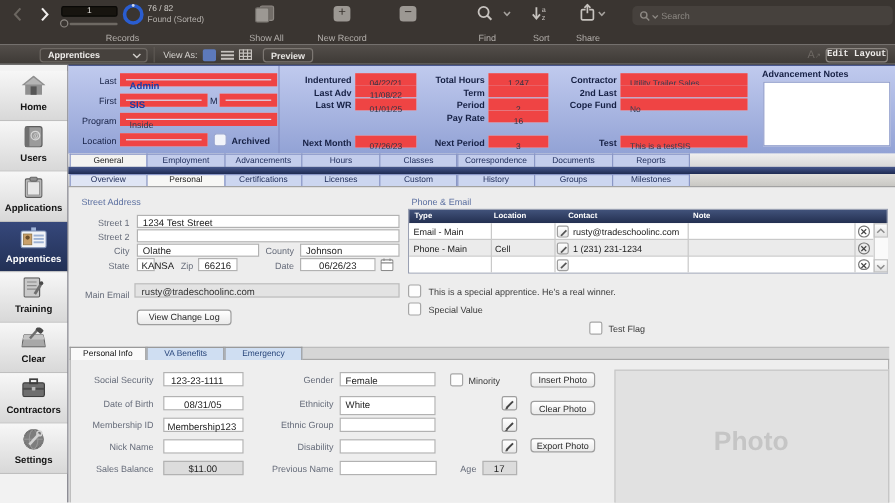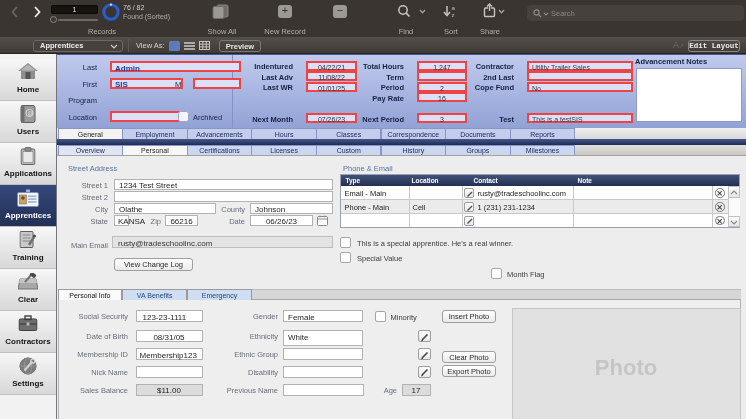--- a/index.html
+++ b/index.html
@@ -10,21 +10,21 @@
   .tlabel{position:absolute;top:26.5px;font-size:7.5px;color:#b3afab;white-space:nowrap;transform:translateX(-50%);}
   .lbar{left:0;top:37px;width:746px;height:17px;background:linear-gradient(#544f4b,#3e3a36);border-bottom:1px solid #262422;}
   .sidebar{left:0;top:54px;width:57px;height:365px;background:#f2f2f2;border-right:1px solid #74747e;}
   .sitem{position:absolute;left:0;width:56px;height:42px;background:linear-gradient(#f7f7f7,#d8d8d8);border-bottom:1px solid #bfbfbf;}
   .sitem.active{background:linear-gradient(#36487b,#223055);}
   .slab{position:absolute;top:26px;width:100%;text-align:center;font-size:8px;font-weight:bold;color:#141414;}
   .sitem.active .slab{color:#fff;}
   .sicon{position:absolute;left:50%;top:4px;transform:translateX(-50%);}
   .bluehdr{left:57px;top:54px;width:689px;height:74px;background:linear-gradient(#c0caee,#92a2d5);}
   .hlbl{position:absolute;font-size:7.5px;font-weight:bold;color:#162044;text-align:right;white-space:nowrap;}
-  .hfld{position:absolute;background:#dae1f6;border:2px solid #ef4444;font-size:7.5px;color:#333c52;margin-left:10px;}
+  .hfld{position:absolute;background:#dae1f6;border:5px solid #ef4444;font-size:7.5px;color:#333c52;}
   .hval{padding:1px 0 0 3px;white-space:nowrap;overflow:hidden;}
   .cval{padding-top:1px;text-align:center;font-size:7px;color:#2d3345;}
   .trow1{left:57px;top:128px;width:689px;height:10.5px;background:linear-gradient(#efefef,#d8d8d8);}
   .trow2{left:57px;top:144.5px;width:689px;height:10.5px;background:linear-gradient(#e0dfdb,#c9c8c4);}
   .tab{position:absolute;top:0;height:10.5px;width:65.6px;font-size:7px;color:#1c2a58;text-align:center;padding-top:1.5px;border:1px solid #8a97c6;border-bottom:none;background:#c3cdec;white-space:nowrap;overflow:hidden;}
   .tab.on{background:#f3f3f1;color:#1c1c1c;}
   .navybar{left:57px;top:138.5px;width:689px;height:6px;background:linear-gradient(#46578c,#1e2b52);}
   .sect{position:absolute;font-size:7.5px;color:#5b6fa0;white-space:nowrap;}
   .glbl{position:absolute;font-size:7.5px;color:#666c7a;text-align:right;white-space:nowrap;}
   .gfld{position:absolute;background:#fff;border:1px solid #b2b2b2;font-size:8px;color:#1e1e1e;white-space:nowrap;}
@@ -223,24 +223,27 @@
   <div class="hfld" style="left:100px;top:61px;width:131px;height:11px;">
       <div class="hval" style="font-weight:bold;color:#1b3fa8;font-size:8px;padding-top:0.8px;">Admin</div>
     </div>
   <div class="hlbl" style="left:57px;top:79.5px;width:40px;font-weight:normal;">First</div>
   <div class="hfld" style="left:100px;top:77.5px;width:73px;height:11px;">
       <div class="hval" style="font-weight:bold;color:#1b3fa8;font-size:8px;padding-top:0.8px;">SIS</div>
     </div>
   <div class="hlbl" style="left:175px;top:79.5px;text-align:left;font-weight:normal;">M</div>
   <div class="hfld" style="left:183px;top:77.5px;width:48px;height:11px;"></div>
   <div class="hlbl" style="left:57px;top:96px;width:40px;font-weight:normal;">Program</div>
+  <div class="hfld" style="left:100px;top:94px;width:131px;height:11px;">
+      <div class="hval">Inside</div>
+    </div>
   <div class="hlbl" style="left:57px;top:112.5px;width:40px;font-weight:normal;">Location</div>
   <div class="hfld" style="left:100px;top:110.5px;width:73px;height:11px;"></div>
   <div class="abs" style="left:178px;top:110.5px;width:11px;height:11px;background:#f2f4fa;border:1px solid #9aa6d0;border-radius:2.5px;"></div>
-  <div class="hlbl" style="left:193px;top:112.5px;font-weight:normal;">Archived</div>
+  <div class="hlbl" style="left:193px;top:112.5px;font-weight:bold;">Archived</div>
 
   <div class="hlbl" style="left:233px;top:62px;width:60px;">Indentured</div>
   <div class="hfld" style="left:296px;top:60.5px;width:51px;height:10px;">
       <div class="cval">04/22/21</div>
     </div>
   <div class="hlbl" style="left:233px;top:72.5px;width:60px;">Last Adv</div>
   <div class="hfld" style="left:296px;top:71px;width:51px;height:10px;">
       <div class="cval">11/08/22</div>
     </div>
   <div class="hlbl" style="left:233px;top:83px;width:60px;">Last WR</div>
@@ -409,21 +412,21 @@
           <polyline points="1,1 4,4 7,1" fill="none" stroke="#8a8a8a" stroke-width="1.2"></polyline>
         </svg>
       </div>
   </div>
 
   <div class="cb" style="left:340px;top:236.5px;"></div>
   <div class="cbl" style="left:357px;top:238.5px;">This is a special apprentice. He's a real winner.</div>
   <div class="cb" style="left:340px;top:252px;"></div>
   <div class="cbl" style="left:357px;top:254px;">Special Value</div>
   <div class="cb" style="left:491px;top:267.5px;"></div>
-  <div class="cbl" style="left:507px;top:269.5px;">Month Flag</div>
+  <div class="cbl" style="left:507px;top:269.5px;">Test Flag</div>
 
   <div class="abs" style="left:57.5px;top:288.5px;width:683.5px;height:11.5px;background:#d6d6d6;border-top:1px solid #bcbcbc;border-bottom:1px solid #a8a8a8;"></div>
   <div class="abs" style="left:57.5px;top:288.5px;">
     <div class="btab on" style="left:0;width:64.8px;">Personal Info</div>
     <div class="btab" style="left:64.8px;width:64.8px;">VA Benefits</div>
     <div class="btab" style="left:129.6px;width:64.8px;">Emergency</div>
   </div>
 
   <div class="abs" style="left:57.5px;top:300px;width:683.5px;height:119px;background:#eeeeee;border-left:1px solid #b2b2b2;border-right:1px solid #b2b2b2;"></div>
 
@@ -480,18 +483,18 @@
       </svg>
     </div>
   <div class="pencilbtn" style="left:418px;top:365.5px;">
       <svg width="10" height="10" style="display:block;margin:0.5px 0 0 1px;">
         <line x1="2" y1="8" x2="7.5" y2="2.5" stroke="#444" stroke-width="1.6"></line>
         <line x1="1.2" y1="8.8" x2="3" y2="8.3" stroke="#444" stroke-width="1"></line>
       </svg>
     </div>
 
   <div class="btn" style="left:442px;top:310px;width:54px;height:12.5px;line-height:11.5px;border-radius:3px;">Insert Photo</div>
-  <div class="btn" style="left:442px;top:333.5px;width:54px;height:12.5px;line-height:11.5px;border-radius:3px;margin-top:17px;">Clear Photo</div>
+  <div class="btn" style="left:442px;top:333.5px;width:54px;height:12.5px;line-height:11.5px;border-radius:3px;">Clear Photo</div>
   <div class="btn" style="left:442px;top:364.5px;width:54px;height:12.5px;line-height:11.5px;border-radius:3px;">Export Photo</div>
 
   <div class="abs" style="left:511.5px;top:307.5px;width:229px;height:112px;background:#e1e1e1;border:1px solid #c6c6c6;"></div>
   <div class="abs" style="left:511.5px;top:355px;width:229px;text-align:center;font-size:22px;font-weight:bold;color:#c5c5c5;">Photo</div>
 </div>
 
 </body></html>

